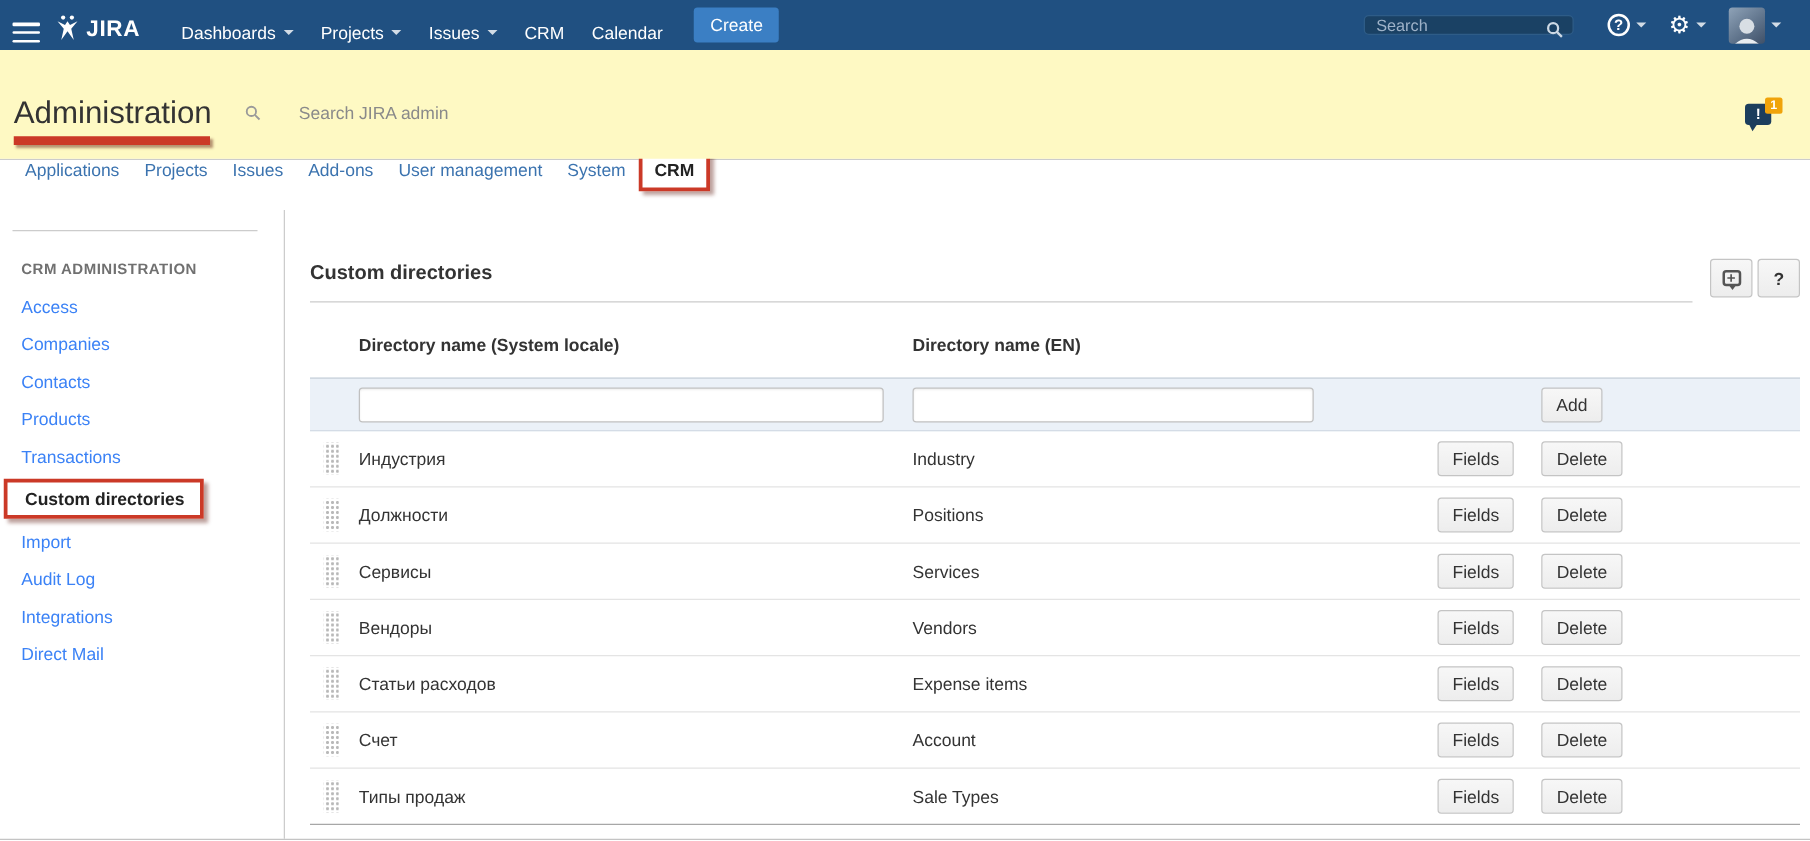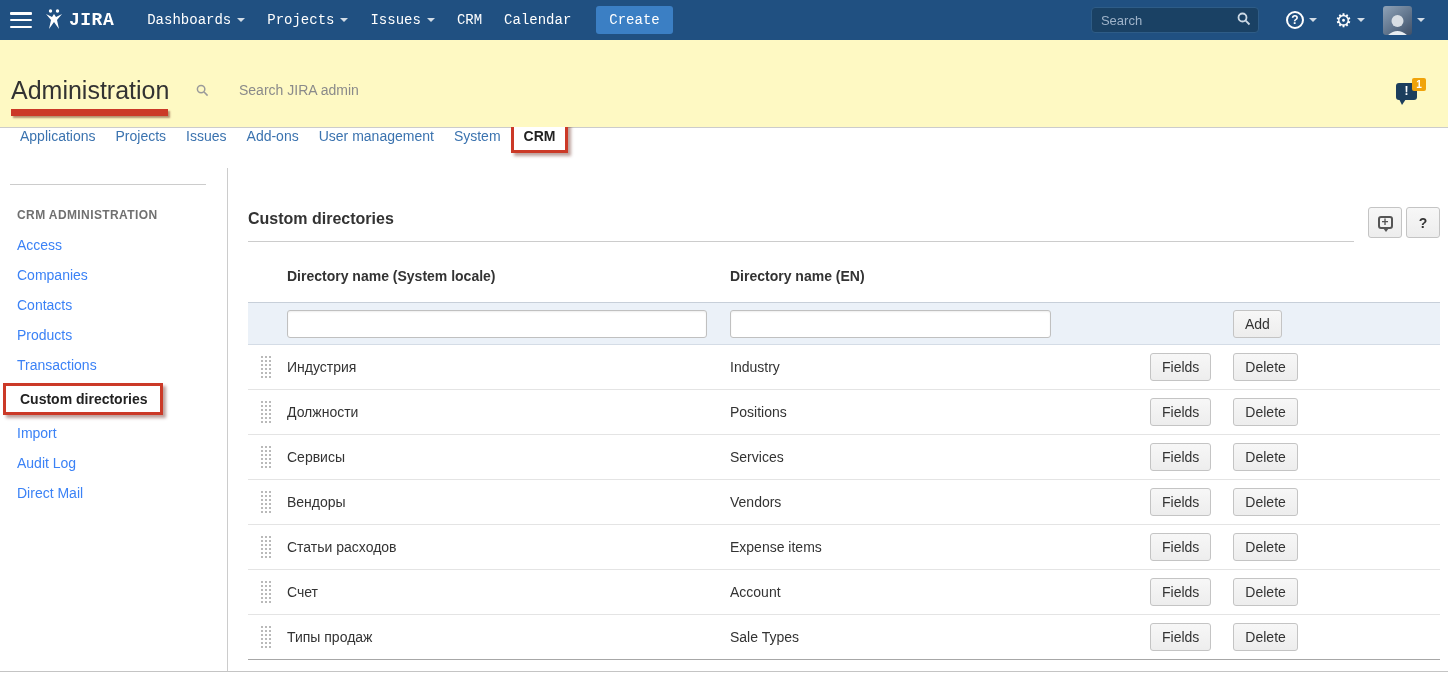--- a/index.html
+++ b/index.html
@@ -2,33 +2,33 @@
 <html><head>
 <meta charset="utf-8">
 <style>
   * { margin:0; padding:0; box-sizing:border-box; }
   html,body { background:#fff; }
   body { font-family:"Liberation Sans", sans-serif; font-size:14px; color:#333; }
   .page { position:relative; width:1448px; height:673px; background:#fff; overflow:hidden; }
 
   
   .navbar { height:40px; background:#205081; display:flex; align-items:center; padding:0 14px 0 8px; color:#fff; }
-  .nav-left { display:flex; align-items:center; flex:1;font-family:Liberation Mono, monospace; }
+  .nav-left { display:flex; align-items:flex-end; flex:1; }
   .hamburger { width:22px; height:16px; display:flex; flex-direction:column; justify-content:space-between; margin:0 12px 0 2px; cursor:pointer; }
   .hamburger span { display:block; height:2.5px; background:#fff; border-radius:1px; }
   .brand { display:flex; align-items:center; margin-right:22px; cursor:pointer; }
   .brand svg { margin-right:5px; }
   .brand-text { font-size:18px; font-weight:bold; letter-spacing:.5px; color:#fff; }
   .nav-item { display:flex; align-items:center; color:#fff; text-decoration:none; margin:0 11px; font-size:14px; cursor:pointer; }
   .nav-item .caret { margin-left:6px; }
   .caret { width:0; height:0; border-left:4px solid transparent; border-right:4px solid transparent; border-top:4px solid rgba(255,255,255,.8); display:inline-block; }
   .create-btn { margin-left:14px; background:#3b7fc4; color:#fff; border:none; border-radius:3px; font-size:14px; font-family:inherit; padding:6px 13px; cursor:pointer; }
   .nav-right { display:flex; align-items:center; }
   .nav-search { position:relative; margin-right:18px; }
-  .nav-search input { width:168px; height:26px; background:#1a4164; border:1px solid #2e5c87; border-radius:4px; color:#d6e0ec; font-family:inherit; font-size:13px; padding:0 28px 0 9px; outline:none; }
+  .nav-search input { width:168px; height:16px; background:#1a4164; border:1px solid #2e5c87; border-radius:4px; color:#d6e0ec; font-family:inherit; font-size:13px; padding:0 28px 0 9px; outline:none; }
   .nav-search input::placeholder { color:#9fb3c9; }
   .nav-search .mag { position:absolute; right:8px; top:5px; }
   .nav-icon { display:flex; align-items:center; margin:0 9px; cursor:pointer; }
   .nav-icon .caret { margin-left:5px; }
   .help-circle { width:18px; height:18px; border:2px solid #fff; border-radius:50%; color:#fff; font-size:12px; font-weight:bold; display:flex; align-items:center; justify-content:center; }
   .gear-glyph { font-size:19px; color:#fff; line-height:1; }
   .avatar { width:29px; height:29px; border-radius:3px; background:linear-gradient(140deg,#8fa3b8 0%,#5d7189 60%,#3f5068 100%); display:flex; align-items:flex-end; justify-content:center; overflow:hidden; }
 
   
   .admin-header { position:relative; height:87px; background:#fef9c3; }
@@ -268,20 +268,25 @@
               <span class="s-label">Import</span>
             </a>
           </li>
 
           <li>
             <a class="side-link">
               <span class="s-label">Audit Log</span>
             </a>
           </li>
 
+          <li>
+            <a class="side-link">
+              <span class="s-label">Integrations</span>
+            </a>
+          </li>
 
           <li>
             <a class="side-link">
               <span class="s-label">Direct Mail</span>
             </a>
           </li>
 
       </ul>
     </aside>
 

